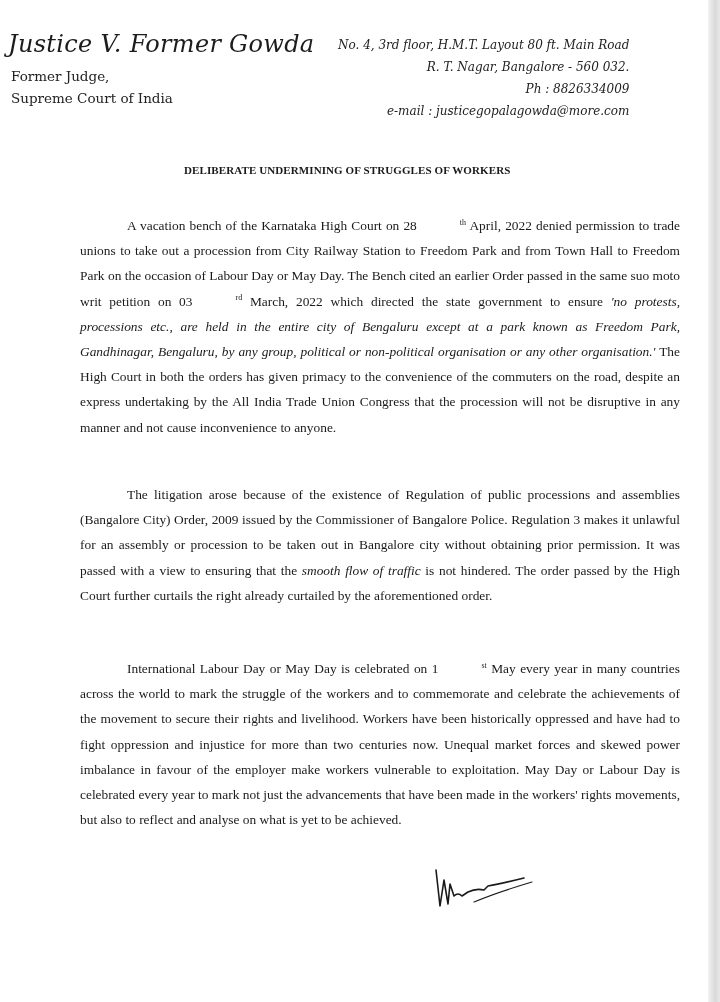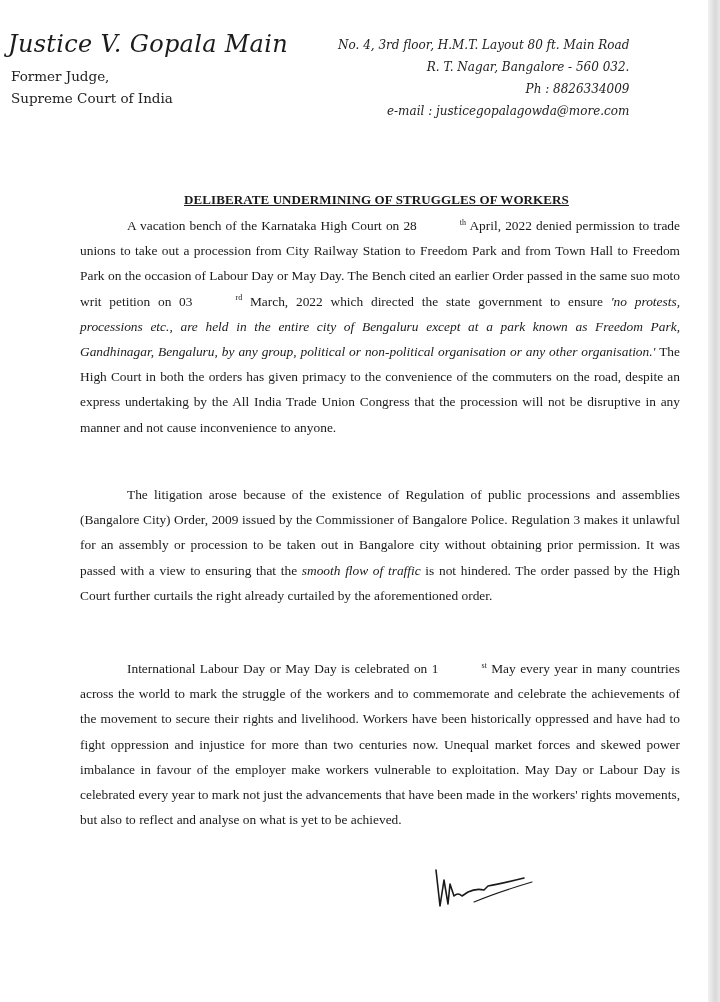--- a/index.html
+++ b/index.html
@@ -25,23 +25,23 @@
   }
   .subtitle + .subtitle { margin-top: 6px; }
   .letterhead-right { position: absolute; left: 338px; top: 34px; }
   .addr {
     font-family: "DejaVu Serif", serif; font-style: italic;
     font-size: 12px; color: #222; height: 22px; line-height: 22px;
     white-space: nowrap;
     text-align: right;
   }
   .title {
-    position: absolute; left: 184px; top: 192px;
+    position: absolute; left: 184px; top: 164px;
     font-family: "Liberation Serif", serif; font-weight: bold;
-    font-size: 13px; text-decoration: underline; letter-spacing: 0.1px;
+    font-size: 11px; letter-spacing: 0.1px;
     color: #1a1a1a;
   }
   .body-text {
     position: absolute; left: 80px; width: 600px;
     font-size: 13.4px; line-height: 25.2px; text-align: justify;
     color: #1a1a1a;
   }
   .body-text p { margin: 0; text-indent: 47px; }
   .p1 { top: 213px; }
   .p2 { top: 482px; }
@@ -49,21 +49,21 @@
   sup { font-size: 8px; line-height: 0; padding-left: 43px; }
   em { font-style: italic; }
   .signature { position: absolute; left: 428px; top: 866px; width: 110px; height: 50px; }
 </style>
 </head>
 <body>
 
 <div class="page-edge"></div>
 
 <div class="letterhead-left">
-  <div class="name">Justice V. Gopala Main</div>
+  <div class="name">Justice V. Former Gowda</div>
   <div class="subtitle">Former Judge,</div>
   <div class="subtitle">Supreme Court of India</div>
 </div>
 
 <div class="letterhead-right">
   <div class="addr">No. 4, 3rd floor, H.M.T. Layout 80 ft. Main Road</div>
   <div class="addr">R. T. Nagar, Bangalore - 560 032.</div>
   <div class="addr">Ph : 8826334009</div>
   <div class="addr">e-mail : justicegopalagowda@more.com</div>
 </div>

